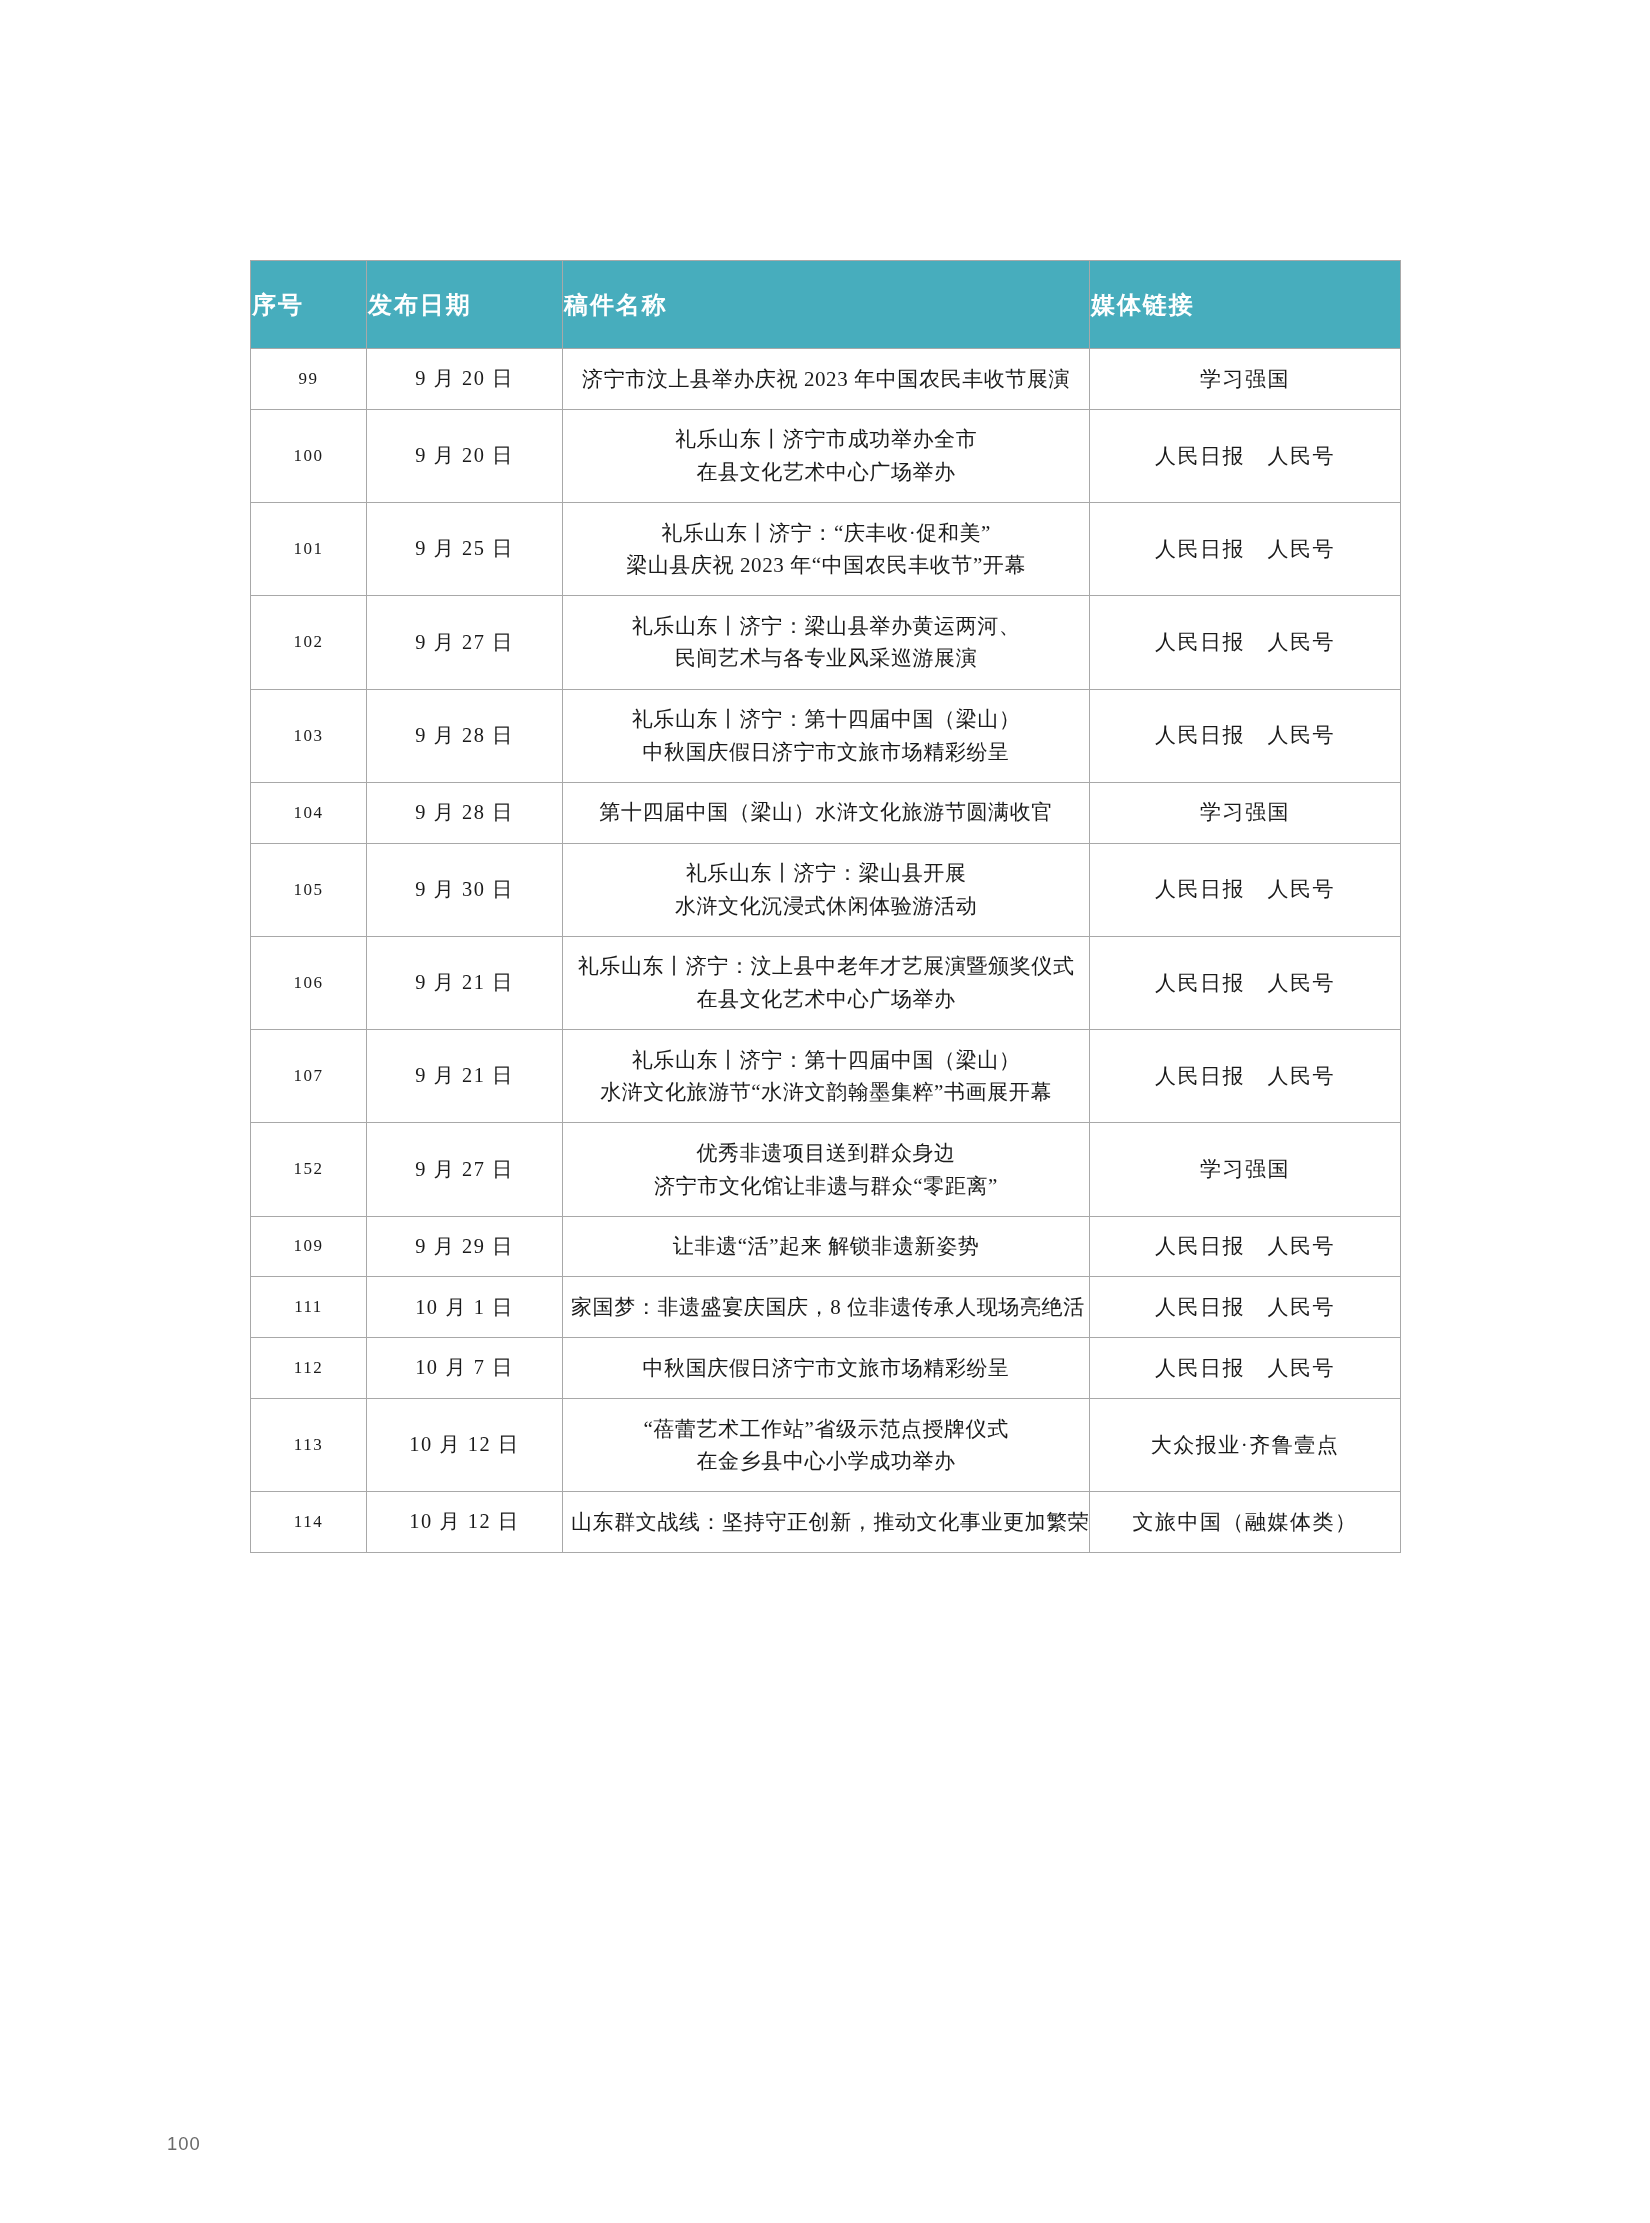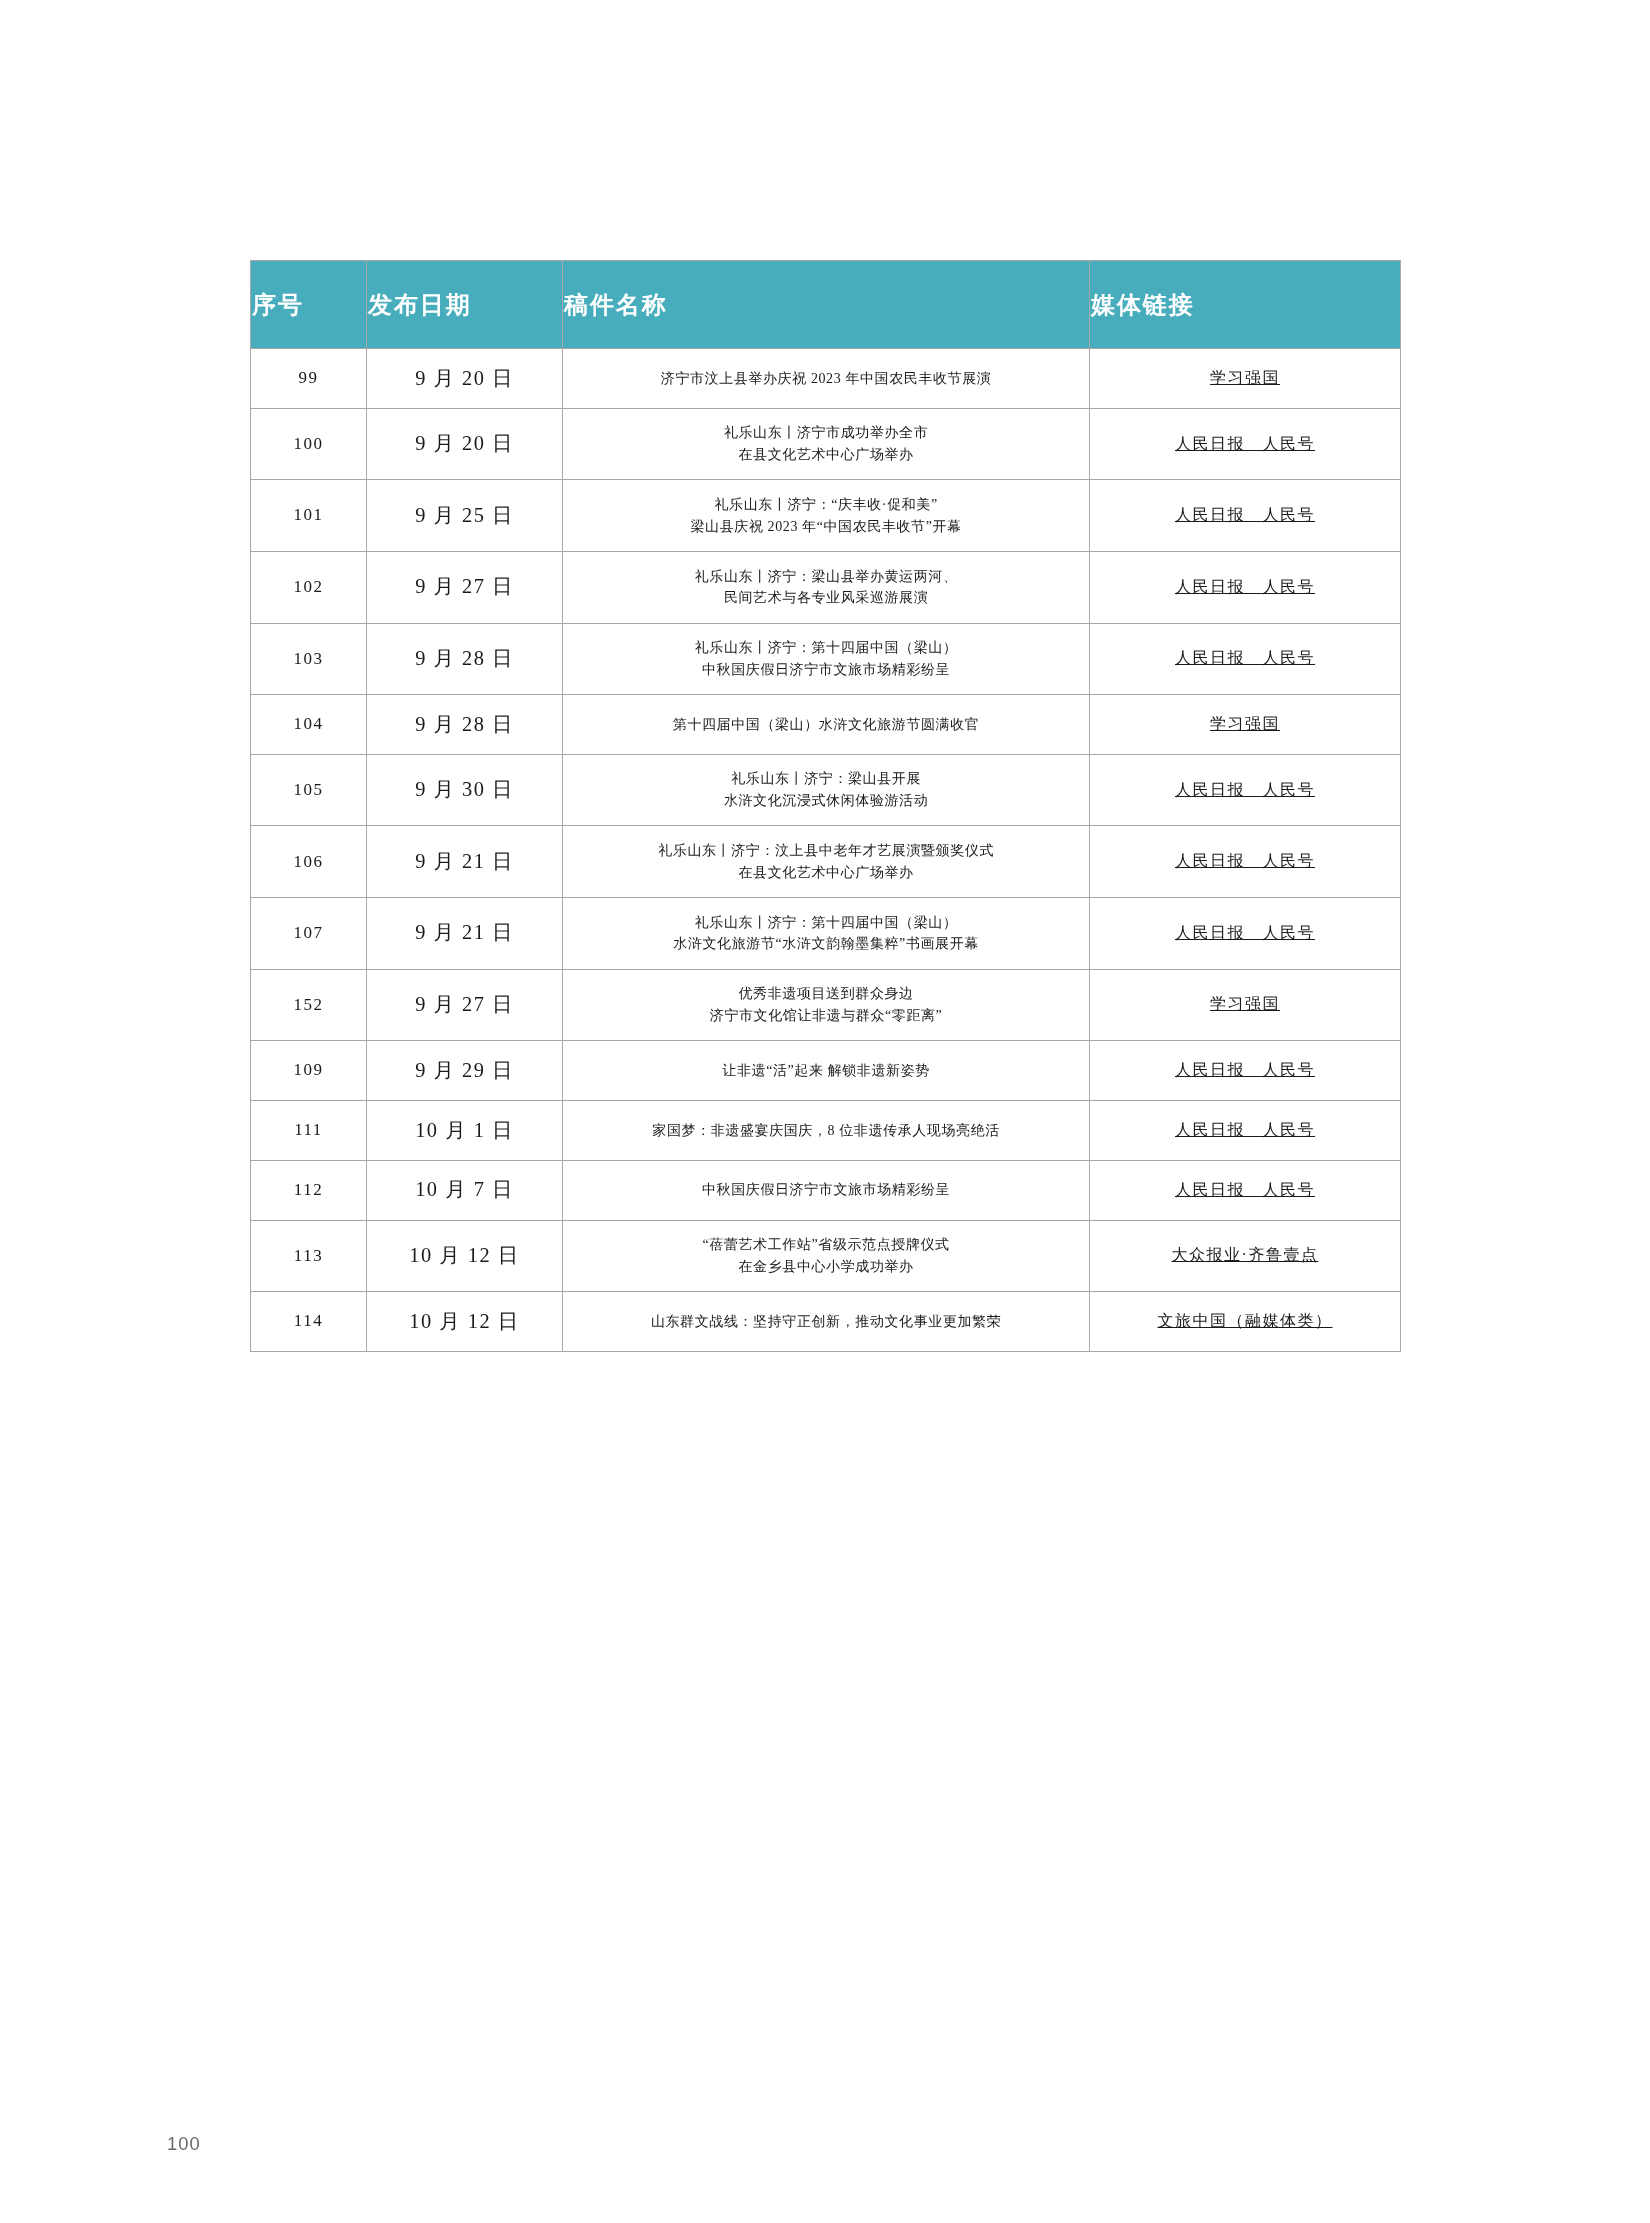--- a/index.html
+++ b/index.html
@@ -61,28 +61,27 @@
   tbody td.idx {
     font-size: 17px;
     letter-spacing: 1.5px;
   }
   tbody td.date {
     font-size: 20.4px;
     letter-spacing: 1.5px;
     margin-top: 7px;
   }
   tbody td.title {
-    font-size: 14px;
+    font-size: 21px;
     letter-spacing: 0.6px;
     padding-left: 8px;
   }
   tbody td.media {
-    font-size: 16px;
+    font-size: 21px;
     letter-spacing: 1.5px;
-    text-decoration: underline;
   }
   .ln { display: block; white-space: nowrap; }
   .page-number {
     position: absolute;
     left: 167px;
     top: 2133px;
     font-size: 18.4px;
     color: #6a6a6a;
     font-family: "Liberation Sans", "DejaVu Sans", sans-serif;
     letter-spacing: 1px;

